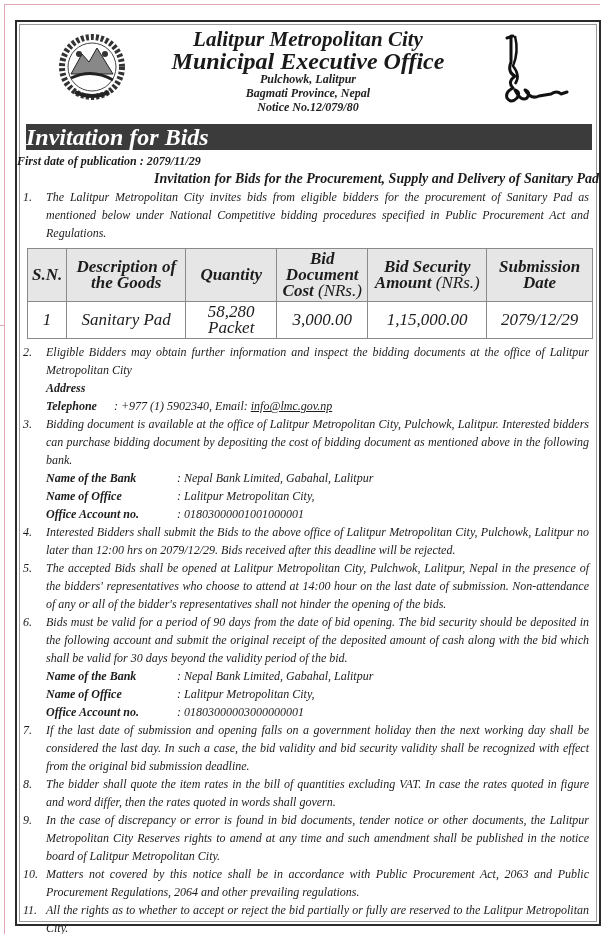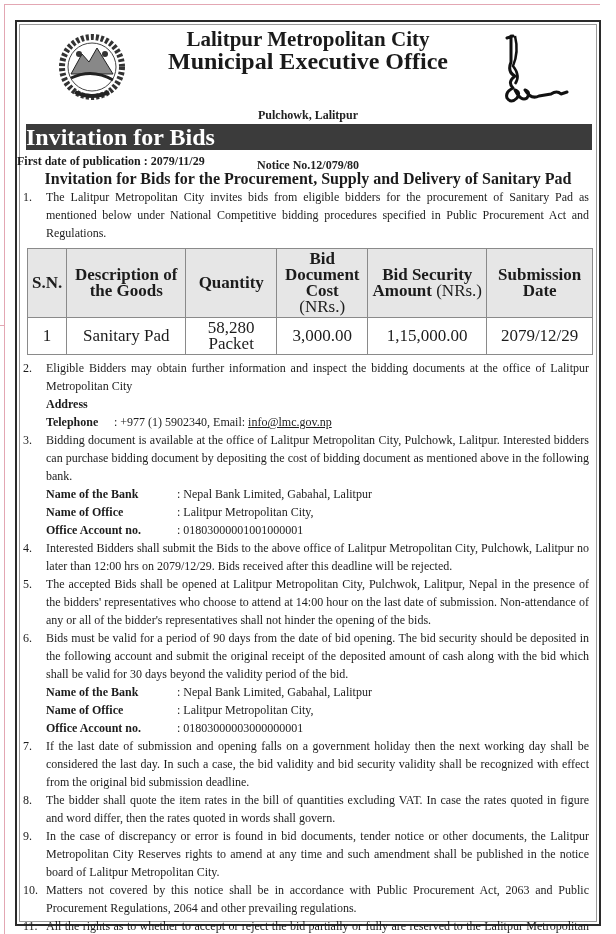--- a/index.html
+++ b/index.html
@@ -6,42 +6,42 @@
   body {
     width:616px; height:934px; background:#ffffff; position:relative; overflow:hidden;
     font-family:"Liberation Serif", "DejaVu Serif", serif; color:#1c1c1c;
   }
   .pink-top { position:absolute; left:4px; top:4px; width:596px; height:1px; background:#e3a7b3; }
   .pink-left { position:absolute; left:4px; top:4px; width:1px; height:930px; background:#e3a7b3; }
   .pink-tick { position:absolute; left:0; top:325px; width:5px; height:1px; background:#e3a7b3; }
 
   .frame {
     position:absolute; left:15px; top:20px; width:586px; height:906px;
-    border:2px solid #2b2b2b; box-sizing:border-box; background:#fff;
+    border:2px solid #2b2b2b; box-sizing:border-box; background:#fff;font-style:italic;
   }
   .frame-inner {
     position:absolute; left:2px; top:2px; right:2px; bottom:2px;
     border:1px solid #9a9a9a;
   }
 
   .header { position:absolute; left:0; top:0; width:100%; height:100px; }
   .emblem { position:absolute; left:40px; top:10px; width:70px; height:70px; }
   .signature { position:absolute; left:478px; top:10px; width:80px; height:80px; }
   .hdr-text { position:absolute; left:0; right:0; top:6px; text-align:center; }
   .hdr-l1 { font-size:21px; font-weight:bold; line-height:22px; color:#1a1a1a; }
   .hdr-l2 { font-size:24px; font-weight:bold; line-height:22px; color:#1a1a1a; }
-  .hdr-l3, .hdr-l4, .hdr-l5 { font-size:12px; font-weight:bold; line-height:14px; color:#222;margin-top:36px; }
+  .hdr-l3, .hdr-l4, .hdr-l5 { font-size:12px; font-weight:bold; line-height:14px; color:#222; }
 
   .title-bar {
     position:absolute; left:9px; top:102px; width:566px; height:26px;
     background:#3b3b3b; color:#fff; 
     font-size:24px; font-weight:bold; line-height:26px;
   }
   .pub-date { position:absolute; left:0; right:0; top:132px; text-align:left; font-size:12px; font-weight:bold; line-height:14px; }
-  .subject { position:absolute; left:0; right:0; top:150px; text-align:center; font-size:16px; font-weight:bold; line-height:14px; }
+  .subject { position:absolute; left:0; right:0; top:150px; text-align:right; font-size:14px; font-weight:bold; line-height:14px; }
 
   .body { position:absolute; left:6px; right:10px; top:166px; font-size:12px; line-height:18px; text-align:justify; }
   .item { position:relative; padding-left:23px; }
   .num { position:absolute; left:0; top:0; }
   .kv { display:flex; padding-left:23px; line-height:18px; }
   .kv .k { font-weight:bold; width:131px; }
   .kv .k.short { width:68px; }
   .link { text-decoration:underline; }
 
   table.bids {
@@ -69,20 +69,21 @@
       <path d="M14 46 Q35 36 56 48" stroke="#222" stroke-width="3" fill="none"></path>
       <path d="M18 60 Q35 68 52 60" stroke="#222" stroke-width="4" fill="none"></path>
       <circle cx="22" cy="22" r="3" fill="#333"></circle>
       <circle cx="48" cy="22" r="3" fill="#333"></circle>
     </svg>
 
     <div class="hdr-text">
       <div class="hdr-l1">Lalitpur Metropolitan City</div>
       <div class="hdr-l2">Municipal Executive Office</div>
       <div class="hdr-l3">Pulchowk, Lalitpur</div>
+      <div class="hdr-l4">Bagmati Province, Nepal</div>
       <div class="hdr-l5">Notice No.12/079/80</div>
     </div>
 
     <svg class="signature" viewBox="0 0 80 80">
       <path d="M12 6 L18 4 M16 4 L16 30 Q12 40 20 44 Q12 50 18 56 Q10 60 12 66 Q16 72 22 66 Q26 60 20 58 Q26 70 32 66 Q36 60 30 58 Q36 68 44 64 L56 62 Q62 58 66 62 L72 60" stroke="#111" stroke-width="3" fill="none" stroke-linecap="round" stroke-linejoin="round"></path>
       <path d="M20 4 Q24 20 18 34 Q26 44 20 52" stroke="#111" stroke-width="2.5" fill="none"></path>
     </svg>
   </div>
 
   <div class="title-bar">Invitation for Bids</div>

